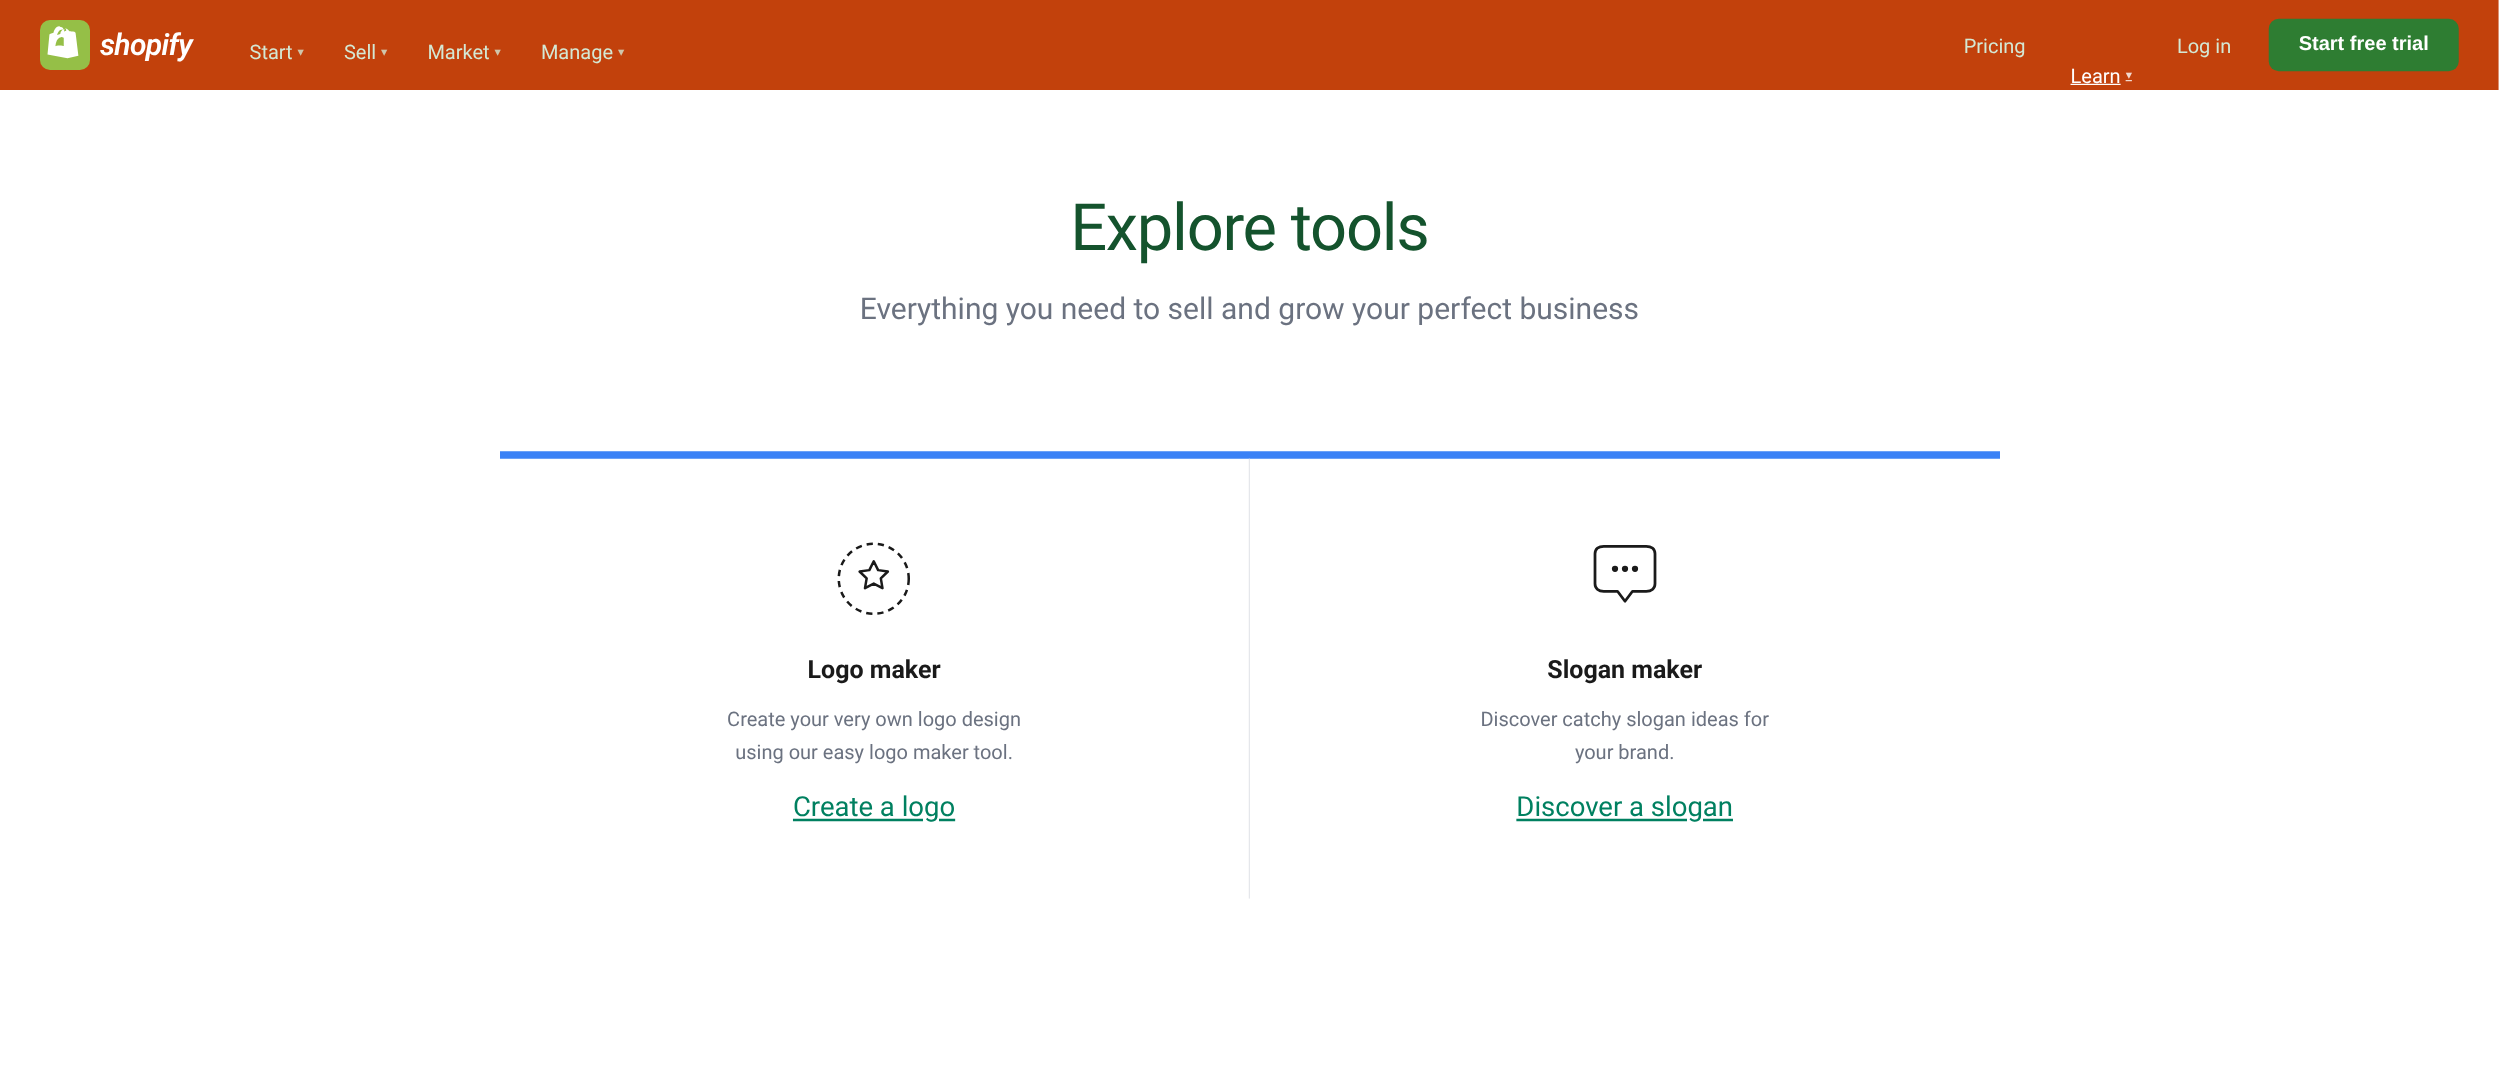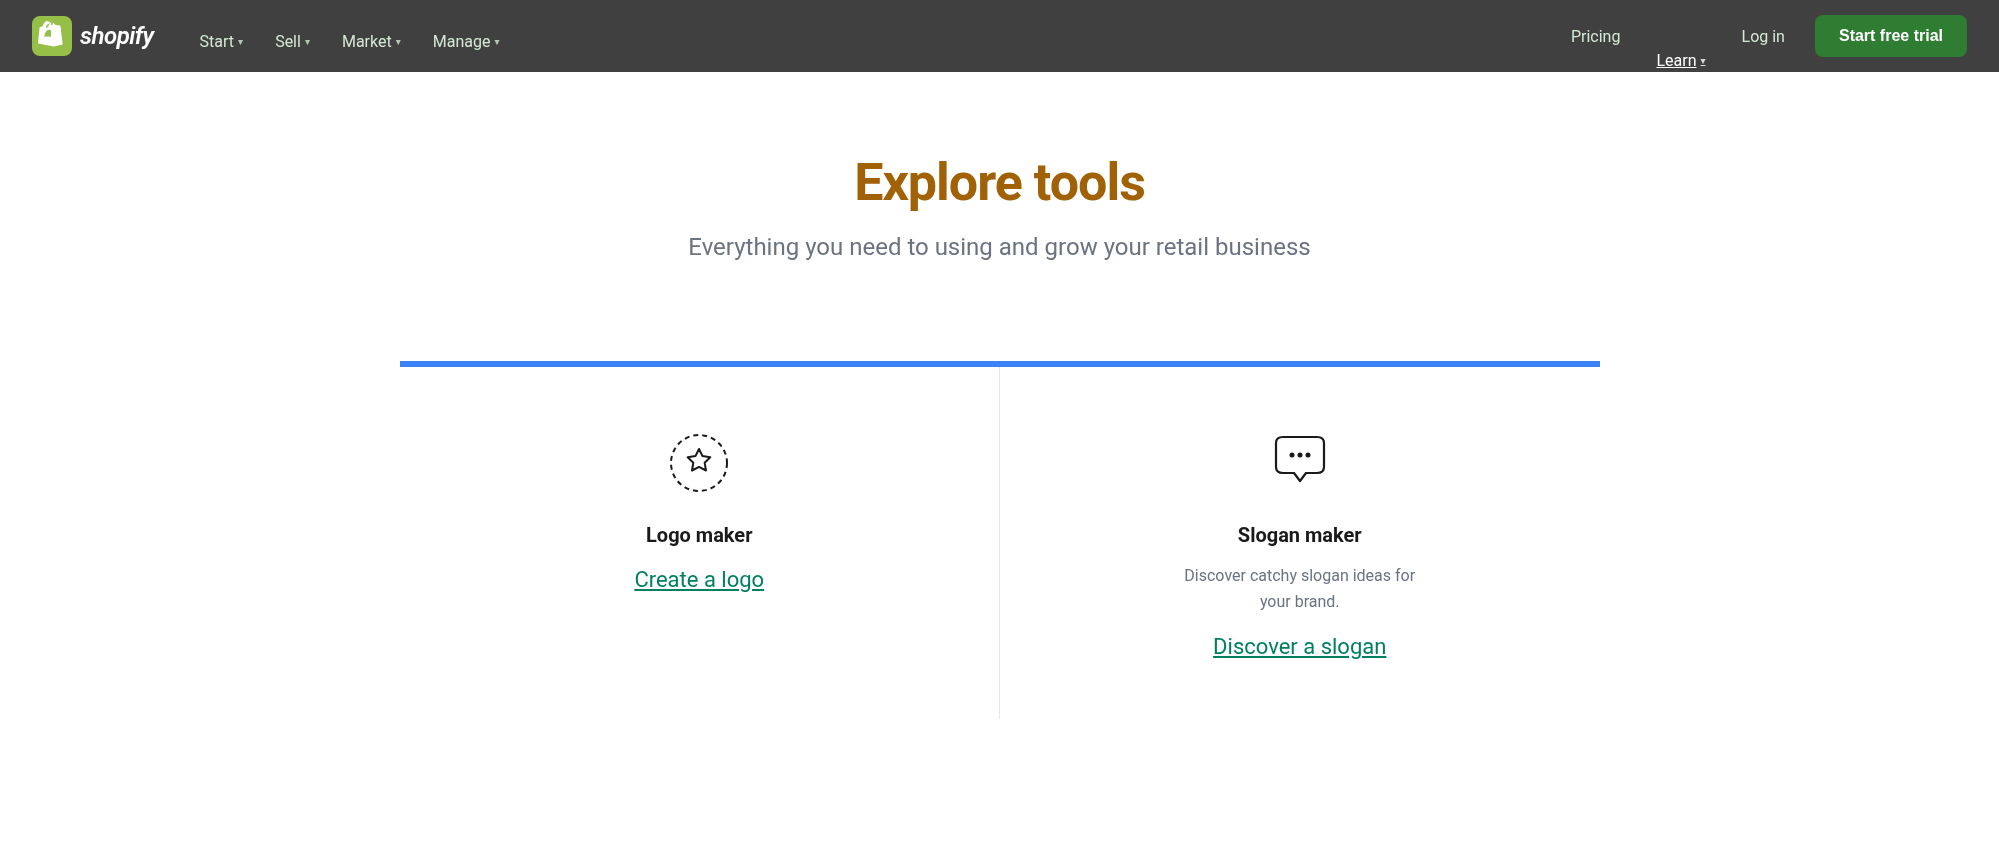--- a/index.html
+++ b/index.html
@@ -1,20 +1,20 @@
 <!DOCTYPE html>
 <html><head>
   <meta charset="utf-8">
   <style>
     * { margin: 0; padding: 0; box-sizing: border-box; }
     body { font-family: -apple-system, BlinkMacSystemFont, 'Segoe UI', Roboto, sans-serif; background: #fff; }
 
     
     nav {
-      background: #404040;
+      background: #c2410c;
       display: flex;
       align-items: center;
       padding: 0 32px;
       height: 72px;
       gap: 8px;
     }
     .nav-logo {
       display: flex;
       align-items: center;
       gap: 8px;
@@ -100,22 +100,22 @@
       text-align: right;
     }
 
     
     .hero {
       text-align: center;
       padding: 80px 32px 60px;
     }
     .hero-title {
       font-size: 52px;
-      font-weight: 700;
-      color: #a16207;
+      font-weight: 400;
+      color: #14532d;
       margin-bottom: 20px;
       letter-spacing: -1px;
     }
     .hero-subtitle {
       font-size: 24px;
       color: #6b7280;
       font-weight: 400;
     }
 
     
@@ -203,35 +203,36 @@
       <span>Learn</span>
       <span class="nav-chevron">▾</span>
     </a>
     <a class="nav-login" href="#">Log in</a>
     <button class="nav-cta">Start free trial</button>
   </div>
 </nav>
 
 <section class="hero">
   <h1 class="hero-title">Explore tools</h1>
-  <p class="hero-subtitle">Everything you need to using and grow your retail business</p>
+  <p class="hero-subtitle">Everything you need to sell and grow your perfect business</p>
 </section>
 
 <div class="cards-container">
 
   <div class="card">
     <div class="card-icon">
       <svg width="72" height="72" viewBox="0 0 72 72" fill="none" xmlns="http://www.w3.org/2000/svg">
 
         <circle cx="36" cy="36" r="28" stroke="#1a1a1a" stroke-width="2" stroke-dasharray="5 4" fill="none"></circle>
 
         <path d="M36 22l3.5 7.1 7.8 1.1-5.65 5.5 1.33 7.8L36 39.9l-7 3.6 1.33-7.8-5.65-5.5 7.8-1.1z" stroke="#1a1a1a" stroke-width="2" fill="none" stroke-linejoin="round"></path>
       </svg>
     </div>
     <h3 class="card-title">Logo maker</h3>
+    <p class="card-desc">Create your very own logo design using our easy logo maker tool.</p>
     <a class="card-link" href="#">Create a logo</a>
   </div>
 
 
   <div class="card">
     <div class="card-icon">
       <svg width="76" height="72" viewBox="0 0 76 72" fill="none" xmlns="http://www.w3.org/2000/svg">
 
         <path d="M14 16 C14 12 17 10 21 10 L55 10 C59 10 62 12 62 16 L62 40 C62 44 59 46 55 46 L44 46 L38 54 L32 46 L21 46 C17 46 14 44 14 40 Z" stroke="#1a1a1a" stroke-width="2.2" fill="none" stroke-linejoin="round"></path>
 

